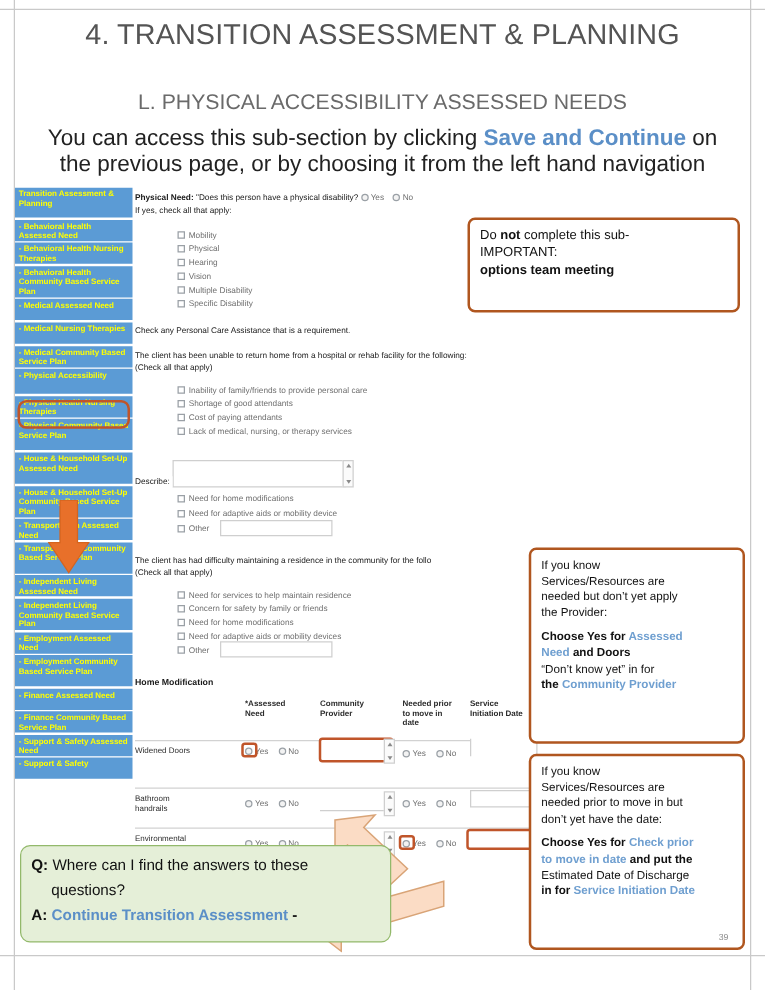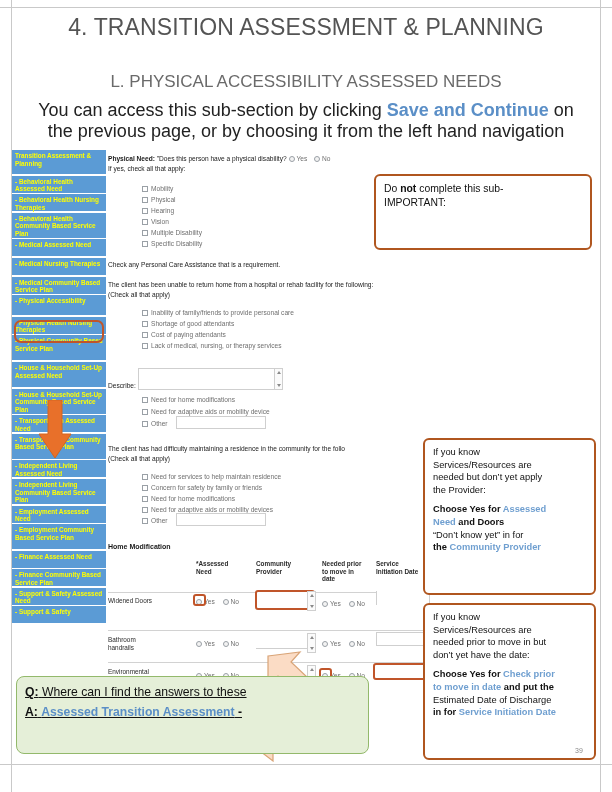--- a/index.html
+++ b/index.html
@@ -66,23 +66,23 @@
     box-sizing:border-box;padding:6px 8px;font-size:10.4px;line-height:14.2px;color:#111;}
   .callout b{font-weight:bold;}
   .callout .blue{color:#6f9fd0;font-weight:bold;}
   .co-important{left:374px;top:174px;width:218px;height:76px;}
   .co-prov{left:423px;top:438px;width:173px;height:157px;font-size:9.3px;line-height:12.6px;}
   .co-date{left:423px;top:603px;width:173px;height:157px;font-size:9.3px;line-height:12.6px;}
   .co-prov p,.co-date p,.co-important p{margin:0;}
   .co-prov .gap,.co-date .gap{height:7px;}
 
   
-  .qa{position:absolute;left:16px;top:676px;width:353px;height:78px;background:#e5efd8;
+  .qa{position:absolute;left:16px;top:676px;width:297px;height:78px;background:#e5efd8;
     border:1.5px solid #93b96b;border-radius:8px;box-sizing:border-box;padding:5px 8px;
-    font-size:12.2px;line-height:20px;color:#111;text-decoration:underline;}
+    font-size:12.2px;line-height:20px;color:#111;}
   .qa .lbl{font-weight:bold;}
   .qa .blue{color:#5b8fc7;font-weight:bold;}
   .qa .ind{padding-left:16px;display:block;}
 
   .pagenum{position:absolute;left:575px;top:747px;font-size:7px;color:#8a8a8a;}
 
   
   .peach{position:absolute;}
 </style>
 </head>
@@ -238,20 +238,21 @@
     </svg>
 
     <svg class="peach" style="left:252px;top:500px;width:70px;height:62px;" viewBox="0 0 70 62">
       <polygon points="4,6 36,2 27,12 62,45 48,58 14,26 4,34" fill="#fbdcc5" stroke="#d9a477" stroke-width="1.2"></polygon>
     </svg>
   </div>
 
   <div class="callout co-important">
     <p><span>Do </span><b>not</b><span> complete this sub-</span></p>
     <p>IMPORTANT:</p>
+    <p><b>options team meeting</b></p>
   </div>
 
   <div class="callout co-prov">
     <p>If you know</p>
     <p>Services/Resources are</p>
     <p>needed but don’t yet apply</p>
     <p>the Provider:</p>
     <div class="gap"></div>
     <p><b>Choose Yes for </b><span class="blue">Assessed</span></p>
     <p><span class="blue">Need</span><b> and Doors</b></p>
@@ -268,21 +269,22 @@
     <p><b>Choose Yes for </b><span class="blue">Check prior</span></p>
     <p><span class="blue">to move in date</span><b> and put the</b></p>
     <p>Estimated Date of Discharge</p>
     <p><b>in for </b><span class="blue">Service Initiation Date</span></p>
   </div>
 
   <div class="qa">
     <div>
       <span class="lbl">Q:</span>
       <span>Where can I find the answers to these</span>
+      <span class="ind">questions?</span>
     </div>
     <div>
       <span class="lbl">A:</span>
-      <span class="blue">Assessed Transition Assessment</span><span class="lbl"> -</span>
+      <span class="blue">Continue Transition Assessment</span><span class="lbl"> -</span>
     </div>
   </div>
 
   <div class="pagenum">39</div>
 </div>
 
 </body></html>

